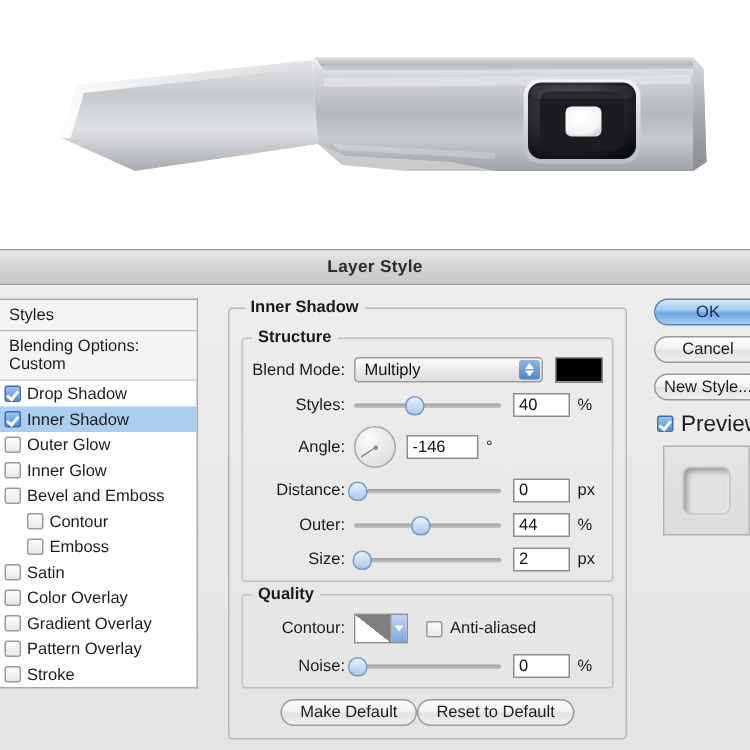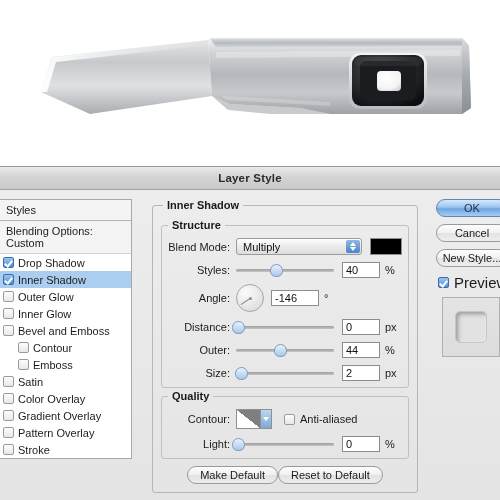--- a/index.html
+++ b/index.html
@@ -473,21 +473,21 @@
                     <i></i>
                   </div>
               </div>
               <div class="inline-check">
                 <span class="cb"></span>
                 <span class="lbl">Anti-aliased</span>
               </div>
             </div>
 
             <div class="frow">
-              <span class="flabel">Light:</span>
+              <span class="flabel">Noise:</span>
               <div class="slider">
                 <div class="track"></div>
                 <div class="thumb" style="left:1%"></div>
               </div>
               <div class="numfield">0</div>
               <span class="unit">%</span>
             </div>
           </fieldset>
 
           <div class="btn-row">

